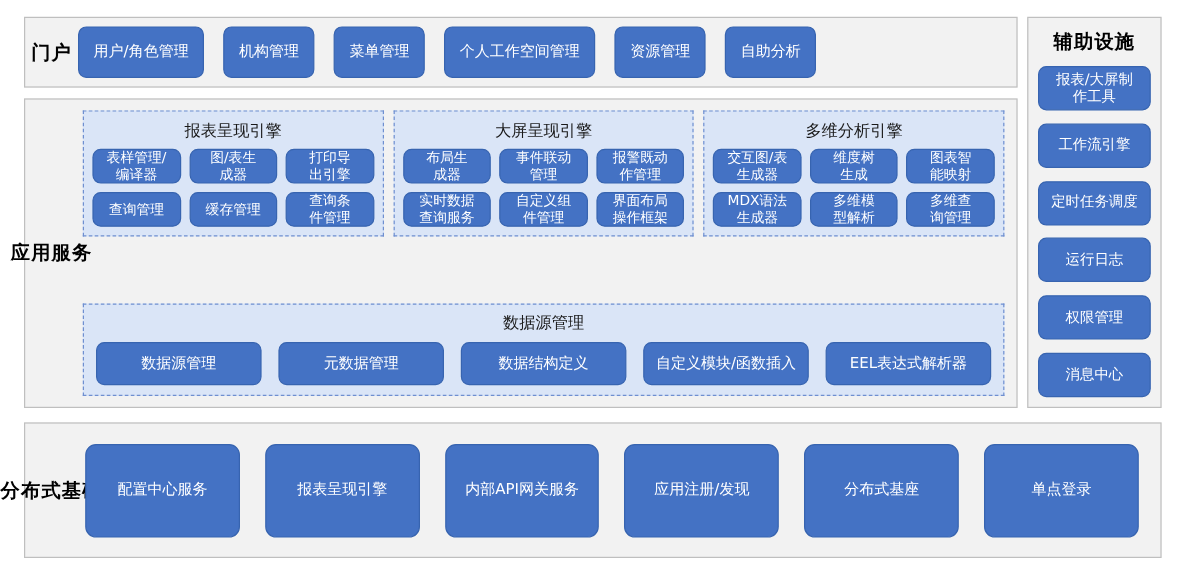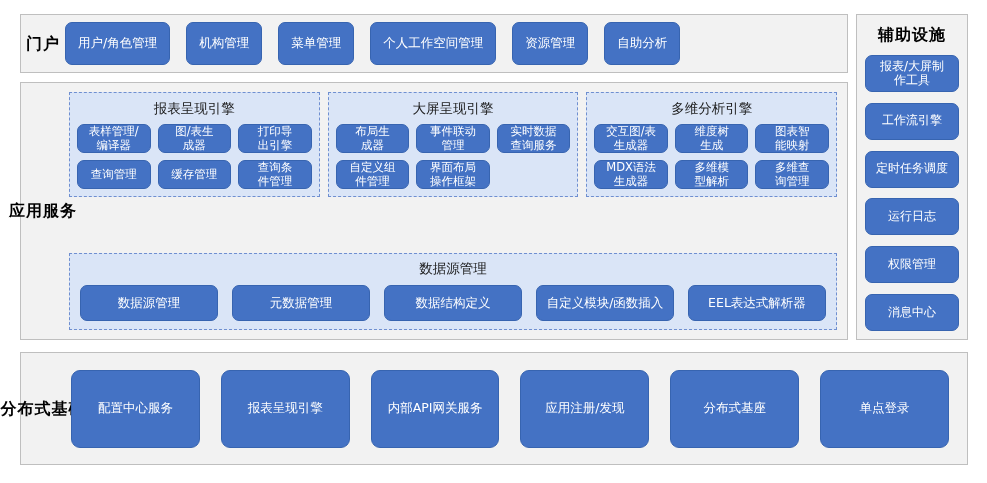--- a/index.html
+++ b/index.html
@@ -263,20 +263,22 @@
         </div>
       </div>
 
       <div class="engine-group">
         <div class="engine-title">大屏呈现引擎</div>
         <div class="engine-grid">
           <div class="btn">布局生
 成器</div>
           <div class="btn">事件联动
 管理</div>
+          <div class="btn">报警既动
+作管理</div>
           <div class="btn">实时数据
 查询服务</div>
           <div class="btn">自定义组
 件管理</div>
           <div class="btn">界面布局
 操作框架</div>
         </div>
       </div>
 
       <div class="engine-group">

